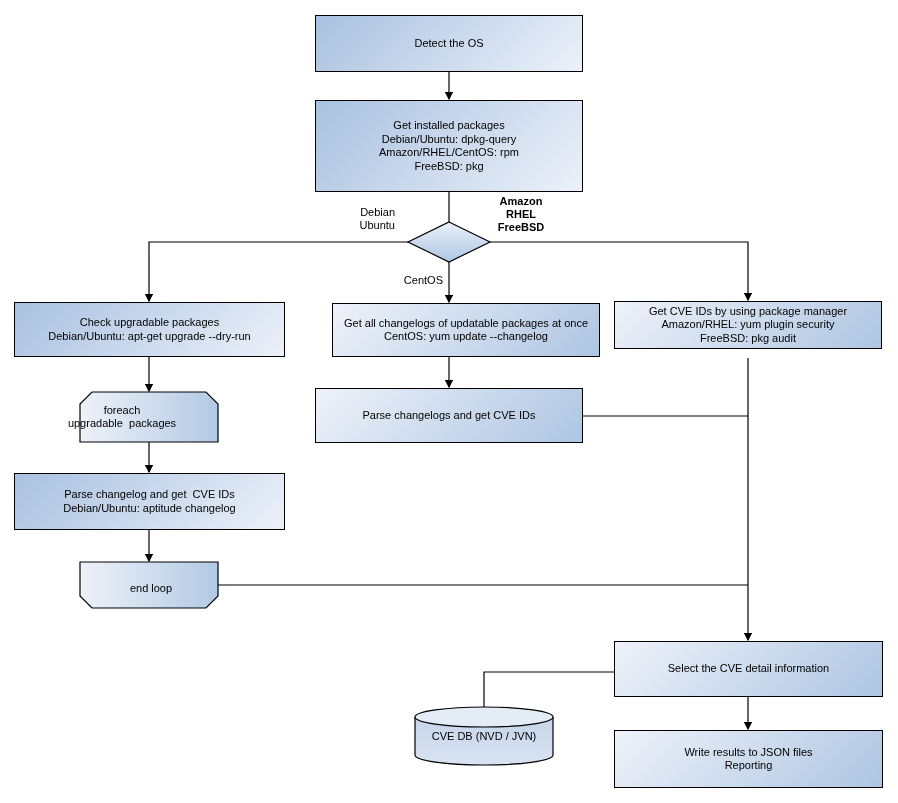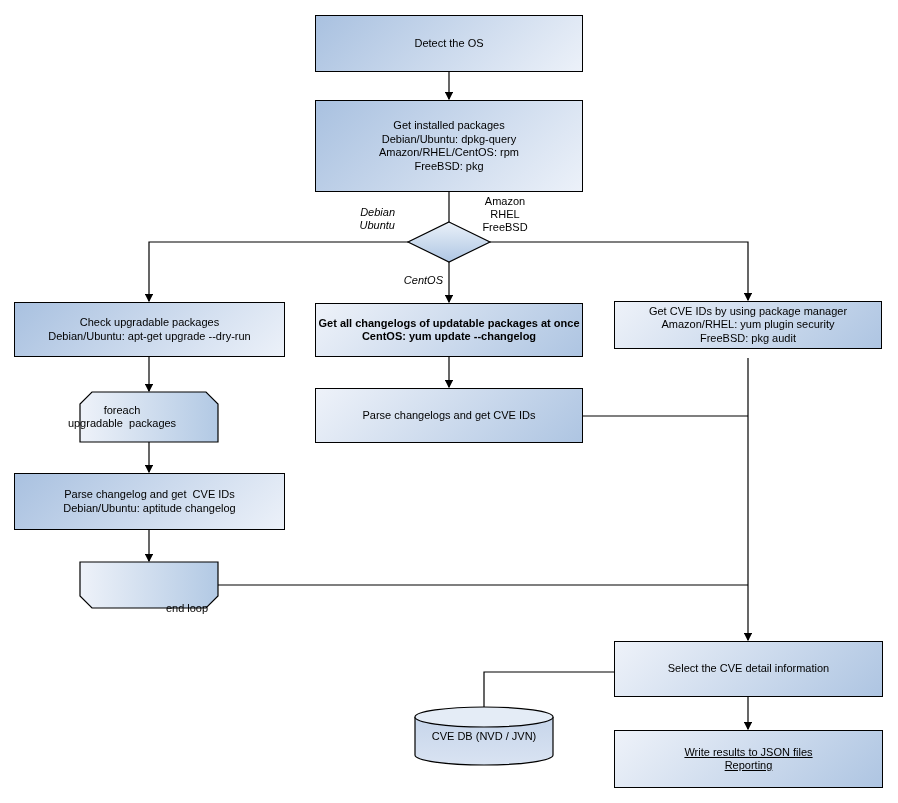--- a/index.html
+++ b/index.html
@@ -41,21 +41,21 @@
     white-space: pre-wrap;
     line-height: 13.5px;
     background: transparent;
     pointer-events: none;
   }
   .edge-label {
     position: absolute;
     white-space: pre-wrap;
     line-height: 13px;
   }
-  .ta-right  { text-align: right; font-style: italic; }
+  .ta-right  { text-align: right; }
   .ta-center { text-align: center; }
 </style>
 </head>
 <body>
 
 <div id="canvas">
 
   <svg id="shape-layer" viewBox="0 0 898 803" xmlns="http://www.w3.org/2000/svg">
     <defs>
       <marker id="arrow" markerUnits="strokeWidth" markerWidth="7" markerHeight="7" refX="6" refY="3.5" orient="auto">
@@ -108,43 +108,43 @@
 Debian/Ubuntu: apt-get upgrade --dry-run</div>
 
   <div class="node g1" style="left:315px; top:100px; width:268px; height:92px;">Get installed packages
 Debian/Ubuntu: dpkg-query
 Amazon/RHEL/CentOS: rpm
 FreeBSD: pkg</div>
 
   <div class="node g1" style="left:14px; top:473px; width:271px; height:57px;">Parse changelog and get  CVE IDs
 Debian/Ubuntu: aptitude changelog</div>
 
-  <div class="node g2" style="left:315px; top:303px; width:268px; height:54px;font-weight:bold;">Get all changelogs of updatable packages at once
+  <div class="node g2" style="left:332px; top:303px; width:268px; height:54px;">Get all changelogs of updatable packages at once
 CentOS: yum update --changelog</div>
 
   <div class="node g2" style="left:315px; top:388px; width:268px; height:55px;">Parse changelogs and get CVE IDs</div>
 
   <div class="node g2" style="left:614px; top:301px; width:268px; height:48px;">Get CVE IDs by using package manager
 Amazon/RHEL: yum plugin security
 FreeBSD: pkg audit</div>
 
   <div class="node g2" style="left:614px; top:641px; width:269px; height:56px;">Select the CVE detail information</div>
 
-  <div class="node g2" style="left:614px; top:730px; width:269px; height:58px;text-decoration:underline;">Write results to JSON files
+  <div class="node g2" style="left:614px; top:730px; width:269px; height:58px;">Write results to JSON files
 Reporting</div>
 
   <div class="shape-text" style="left:64px; top:392px; width:116px; height:50px;">foreach
 upgradable  packages</div>
 
-  <div class="shape-text" style="left:80px; top:586px; width:142px; height:46px;margin-left:36px;">end loop</div>
+  <div class="shape-text" style="left:80px; top:566px; width:142px; height:46px;">end loop</div>
 
   <div class="shape-text" style="left:415px; top:722px; width:138px; height:30px;">CVE DB (NVD / JVN)</div>
 
   <div class="edge-label ta-right" style="left:330px; top:206px; width:65px;">Debian
 Ubuntu</div>
 
-  <div class="edge-label ta-center" style="left:472px; top:195px; width:66px;">Amazon
+  <div class="edge-label ta-center" style="left:488px; top:195px; width:66px;font-weight:bold;">Amazon
 RHEL
 FreeBSD</div>
 
   <div class="edge-label ta-right" style="left:385px; top:274px; width:58px;">CentOS</div>
 
 </div>
 
 </body></html>

